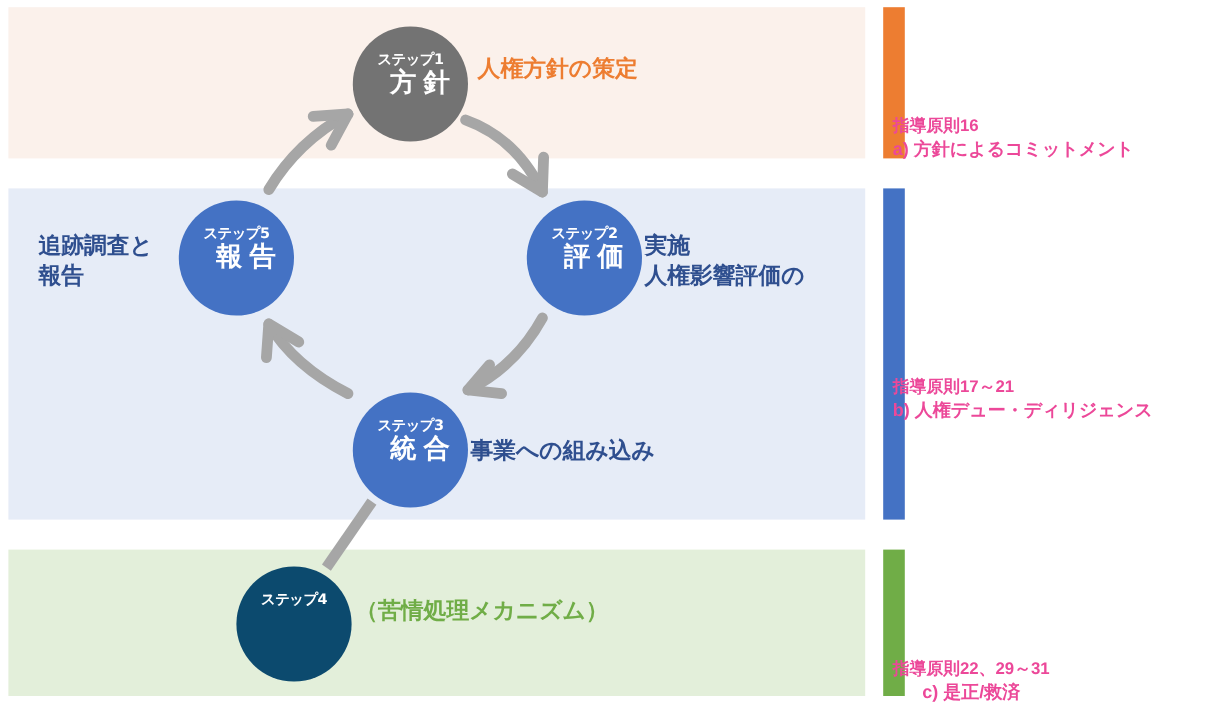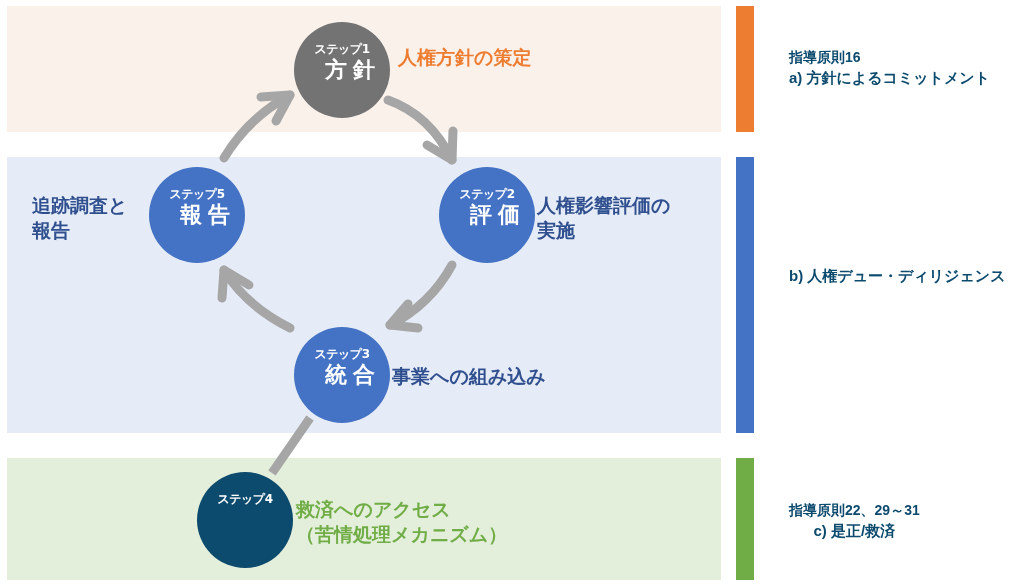--- a/index.html
+++ b/index.html
@@ -20,21 +20,21 @@
   .circle .name { font-size:22px; font-weight:bold; line-height:28px; display:block; letter-spacing:6px; padding-left:22px; }
   .c-orange { background:#737373; }
   .c-blue { background:#4472c4; }
   .c-green { background:#0c4a6e; }
 
   .desc { position:absolute; font-size:19px; font-weight:bold; line-height:25px; }
   .desc.orange { color:#ed7d31; }
   .desc.blue { color:#2f4f8f; }
   .desc.green { color:#70ad47; }
 
-  .principle { position:absolute; left:789px; color:#0c4a6e; font-family:"Liberation Sans","DejaVu Sans",sans-serif; }
+  .principle { position:absolute; left:744px; color:#ec4899; font-family:"Liberation Sans","DejaVu Sans",sans-serif;margin-top:47px; }
   .principle .line1 { display:block; font-size:14px; font-weight:bold; line-height:20px; }
   .principle .line2 { display:block; font-size:15px; font-weight:bold; line-height:22px; }
 
   svg.arrows { position:absolute; left:0; top:0; }
 </style>
 </head>
 <body>
 
 <div class="band orange"></div>
 <div class="band blue"></div>
@@ -79,38 +79,38 @@
 </div>
 <div class="circle c-blue" style="left:149px; top:167px;">
   <span class="step">ステップ5</span>
   <span class="name">報告</span>
 </div>
 
 <div class="desc orange" style="left:398px; top:45px;text-align:right;">
   <div>人権方針の策定</div>
 </div>
 <div class="desc blue" style="left:537px; top:193px;">
+  <div>実施</div>
   <div>人権影響評価の</div>
-  <div>実施</div>
 </div>
 <div class="desc blue" style="left:392px; top:364px;">
   <div>事業への組み込み</div>
 </div>
 <div class="desc green" style="left:296px; top:497px;">
-  <div>救済へのアクセス</div>
   <div>（苦情処理メカニズム）</div>
 </div>
 <div class="desc blue" style="left:32px; top:193px;">
   <div>追跡調査と</div>
   <div>報告</div>
 </div>
 
 <div class="principle" style="top:47px;">
   <span class="line1">指導原則16</span>
   <span class="line2">a) 方針によるコミットメント</span>
 </div>
 <div class="principle" style="top:265px;">
+  <span class="line1">指導原則17～21</span>
   <span class="line2">b) 人権デュー・ディリジェンス</span>
 </div>
 <div class="principle" style="top:500px;text-align:center;">
   <span class="line1">指導原則22、29～31</span>
   <span class="line2">c) 是正/救済</span>
 </div>
 
 </body></html>

